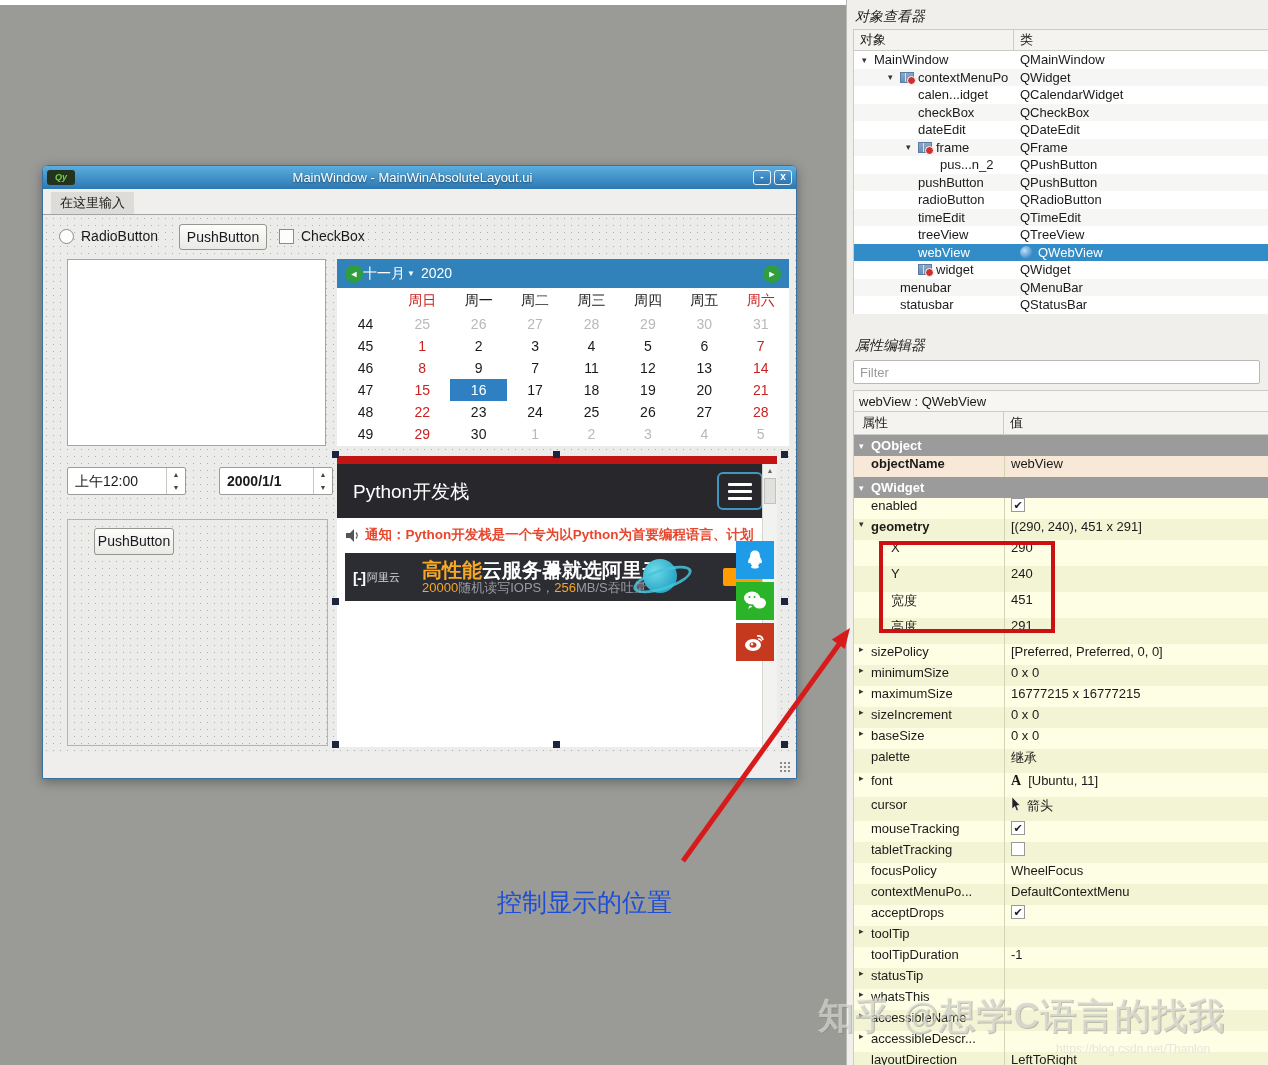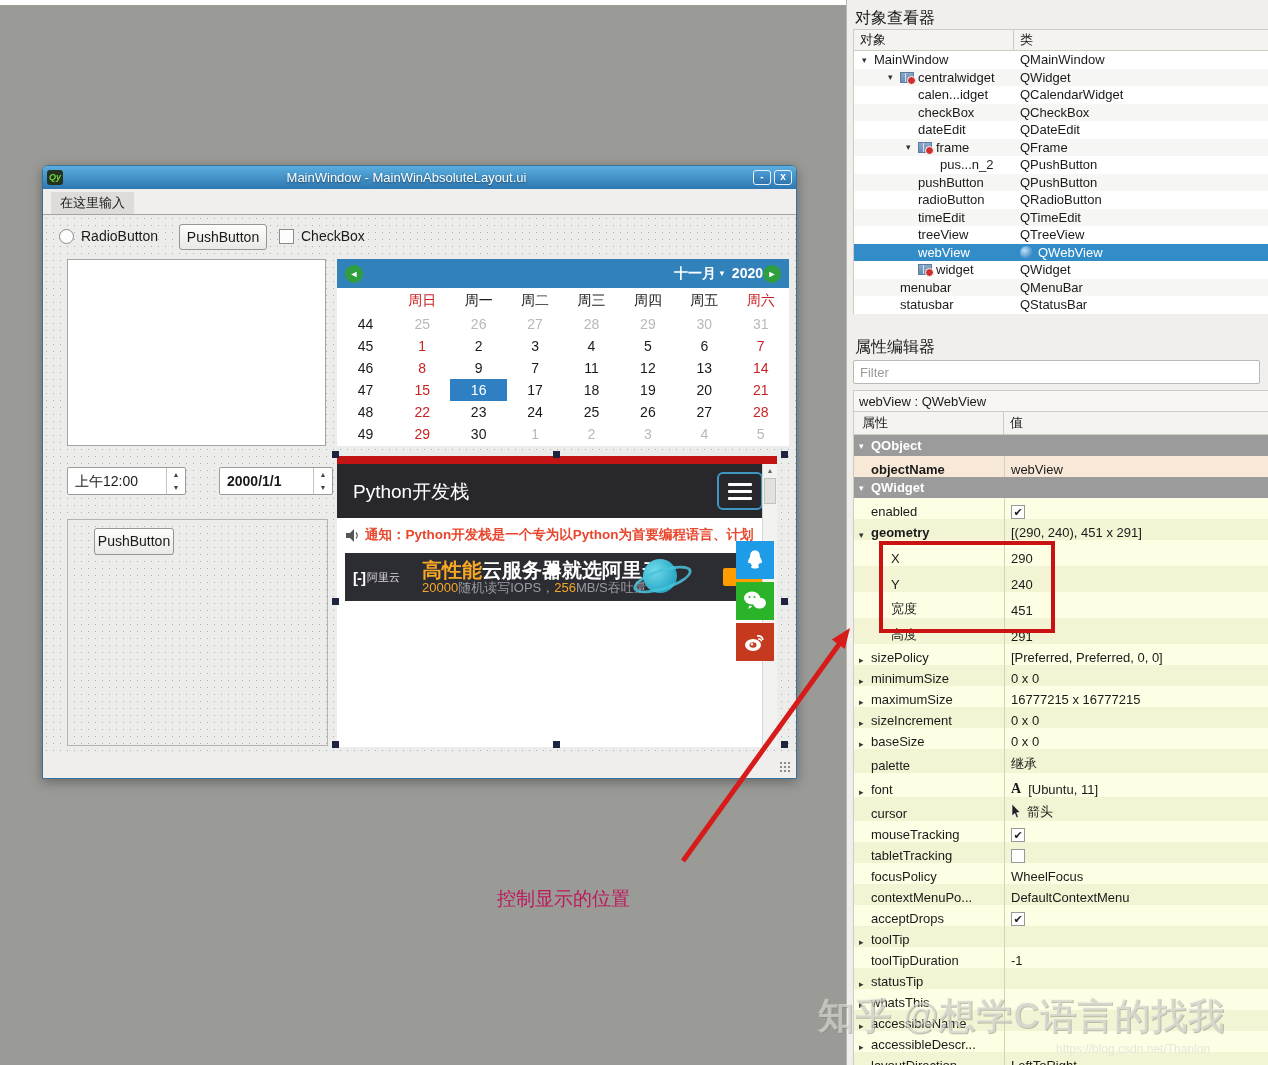--- a/index.html
+++ b/index.html
@@ -5,21 +5,21 @@
   * { margin:0; padding:0; box-sizing:border-box; }
   body { margin:0; font-family:"Liberation Sans","DejaVu Sans",sans-serif; }
   .page { position:relative; width:1268px; height:1065px; background:#fff; overflow:hidden; font-size:13px; color:#1a1a1a; }
   .canvas { position:absolute; left:0; top:5px; width:846px; height:1060px; background:#9a9a97; }
 
   
   .qt-window { position:absolute; left:42px; top:160px; width:755px; height:614px;
     border:1px solid #38719f; border-radius:6px 6px 0 0; box-shadow:0 3px 12px rgba(0,0,0,.35); background:#f0efed; }
   .titlebar { height:23px; border-radius:5px 5px 0 0; background:linear-gradient(#5aaede,#2e77b2);
     display:flex; align-items:center; padding:0 4px; }
-  .qt-icon { width:16px; height:15px; border-radius:3px; background:#24331f; color:#6fd43c; font-size:9px; font-weight:bold;
+  .qt-icon { width:28px; height:15px; border-radius:3px; background:#24331f; color:#6fd43c; font-size:9px; font-weight:bold;
     text-align:center; line-height:15px; font-style:italic; }
   .tb-title { flex:1; text-align:center; color:#fff; font-size:13px; text-shadow:0 1px 2px rgba(0,0,0,.5); }
   .tb-btn { width:18px; height:15px; margin-left:3px; border:1px solid #e7f1f9; border-radius:3px;
     background:linear-gradient(#4c9bd6,#2f74ad); color:#fff; font-size:10px; line-height:12px; text-align:center; font-weight:bold; cursor:default; }
   .menubar { height:26px; background:#f0efed; border-bottom:1px solid #a3a3a3; padding:3px 8px; }
   .menu-chip { display:inline-block; background:#dddcd9; padding:2px 9px; font-size:13px; }
   .form-area { position:absolute; left:0; top:49px; right:0; bottom:26px; background-color:#ececea;
     background-image:radial-gradient(#aeaeac 0.8px, transparent 1px); background-size:7px 7px; }
   .statusbar { position:absolute; left:0; bottom:0; right:0; height:26px; background:#efeeec; border-radius:0; }
   .grip { position:absolute; right:4px; bottom:4px; width:13px; height:13px;
@@ -43,21 +43,21 @@
   .spin span { flex:1; font-size:7px; color:#444; text-align:center; line-height:13px; }
   .qframe { position:absolute; left:24px; top:304px; width:261px; height:227px; border:1px solid #b3b3b0; }
   .pbtn.inframe { position:absolute; left:26px; top:8px; width:80px; height:27px; line-height:25px; }
 
   
   .calendar { position:absolute; left:294px; top:44px; width:452px; height:187px; background:#fff; }
   .cal-nav { height:29px; background:#3181bb; display:flex; align-items:center; color:#fff; }
   .cal-nav-btn { width:18px; height:18px; border-radius:50%; background:#2f9e3f; color:#fff; font-size:9px;
     text-align:center; line-height:18px; cursor:default; }
   .cal-nav-btn.prev { margin-left:8px; } .cal-nav-btn.next { margin-right:8px; }
-  .cal-mid { flex:1; text-align:right; font-size:14px; font-weight:bold; }
+  .cal-mid { flex:1; text-align:left; font-size:14px; font-weight:normal; }
   .cal-caret { font-size:8px; vertical-align:middle; margin:0 6px 0 2px; }
   .cal-dh { display:flex; height:25px; align-items:center; font-size:14px; }
   .cal-dh .blank { width:57px; }
   .cal-dh .dh { flex:1; text-align:center; }
   .cal-dh .dh.red { color:#c92222; }
   .cal-row { display:flex; height:22px; align-items:center; font-size:14px; }
   .cal-wk { width:57px; text-align:center; }
   .cal-day { flex:1; text-align:center; height:22px; line-height:22px; }
   .cal-day.red { color:#c92222; }
   .cal-day.out { color:#b9b9b9; }
@@ -95,21 +95,21 @@
   .wv-social { position:absolute; right:3px; top:85px; width:38px; }
   .s-btn { width:38px; height:38px; margin-bottom:3px; display:flex; align-items:center; justify-content:center; cursor:default; }
   .handle { position:absolute; width:7px; height:7px; background:#1d2440; z-index:6; }
   .h-nw{left:-5px;top:-5px;} .h-n{left:calc(50% - 4px);top:-5px;} .h-ne{right:-11px;top:-5px;}
   .h-w{left:-5px;top:calc(50% - 4px);} .h-e{right:-11px;top:calc(50% - 4px);}
   .h-sw{left:-5px;bottom:-1px;} .h-s{left:calc(50% - 4px);bottom:-1px;} .h-se{right:-11px;bottom:-1px;}
 
   
   .right-panel { position:absolute; left:846px; top:0; width:422px; height:1065px; background:#f0efec; border-left:1px solid #b9b8b5; }
   .inspector { position:absolute; left:6px; right:0; top:5px; }
-  .panel-title { height:24px; font-size:16px; padding:3px 2px; }
+  .panel-title { height:24px; font-size:14px; padding:3px 2px;font-style:italic; }
   .grid-header { display:flex; height:22px; background:#f4f3f0; border:1px solid #cccbc8; border-right:none; align-items:center; }
   .gh-cell { padding-left:6px; font-size:13px; }
   .th-obj { width:160px; border-right:1px solid #cccbc8; align-self:stretch; display:flex; align-items:center; }
   .th-cls { flex:1; }
   .tree-body { background:#fff; border-left:1px solid #cccbc8; }
   .trow { display:flex; height:17.5px; align-items:center; cursor:default; }
   .trow:nth-child(even) { background:#f6f6f4; }
   .trow.sel { background:#318cc7; color:#fff; }
   .tcell { display:flex; align-items:center; overflow:hidden; white-space:nowrap; }
   .tobj { width:160px; } .tcls { flex:1; padding-left:6px; }
@@ -131,32 +131,32 @@
   .prop-header { display:flex; height:23px; background:#f4f3f0; border:1px solid #cccbc8; border-top:none; border-right:none; align-items:center; }
   .ph-label { width:150px; border-right:1px solid #cccbc8; align-self:stretch; display:flex; align-items:center; padding-left:8px; }
   .ph-value { flex:1; padding-left:6px; }
   .prop-body { border-left:1px solid #cccbc8; }
   .prow { display:flex; height:21px; font-size:13px; align-items:stretch; cursor:default; }
   .prow.t24 { height:24px; } .prow.t26 { height:26px; }
   .prow.lt { background:#fdfee3; } .prow.dk { background:#f3f4d3; }
   .prow.objn { background:#f8e8d7; }
   .prow.group { background:#9b9b9b; color:#fff; font-weight:bold; align-items:center; }
   .garrow { width:12px; margin-left:5px; font-size:9px; }
-  .pcell { display:flex; align-items:flex-end; overflow:hidden; white-space:nowrap; }
+  .pcell { display:flex; align-items:flex-start; overflow:hidden; white-space:nowrap; }
   .plabel { width:150px; }
   .parrow { width:12px; margin-left:5px; font-size:9px; color:#333; flex:none; }
   .plabel.b .ptext { font-weight:bold; }
   .pvalue { flex:1; border-left:1px solid #d4d4b4; padding-left:6px; }
   .cb { width:14px; height:14px; background:#fff; border:1px solid #999; font-size:11px; line-height:12px; text-align:center; color:#222; }
   .fonta { font-family:"Liberation Serif",serif; font-weight:bold; margin-right:7px; font-size:14px; }
   .cursor-svg { margin-right:6px; }
 
   
   .red-box { position:absolute; left:879px; top:541px; width:176px; height:92px; border:4px solid #cb1212; z-index:40; }
-  .annot-label { position:absolute; left:497px; top:886px; color:#be185d; font-size:19px; z-index:30; }
+  .annot-label { position:absolute; left:497px; top:886px; color:#1d4ed8; font-size:25px; z-index:30; }
   .arrow-svg { position:absolute; left:0; top:0; width:1268px; height:1065px; pointer-events:none; z-index:35; }
   .wm-main { position:absolute; left:818px; top:992px; font-size:36px; font-weight:bold; white-space:nowrap; z-index:70;
     color:rgba(236,236,230,.55); text-shadow:1px 1px 0 rgba(130,130,125,.5); letter-spacing:1px; }
   .wm-sub { position:absolute; left:1056px; top:1042px; font-size:12px; color:rgba(228,227,220,.9); z-index:70; }
 </style>
 </head>
 <body>
 
 <div class="page">
   <div class="canvas">
@@ -376,21 +376,21 @@
               <span class="tname">MainWindow</span>
             </div>
             <div class="tcell tcls">
               <span class="tclsname">QMainWindow</span>
             </div>
           </div>
           <div class="trow">
             <div class="tcell tobj" style="padding-left: 34px;">
               <span class="tarrow">▾</span>
               <span class="w-icon"></span>
-              <span class="tname">centralwidget</span>
+              <span class="tname">contextMenuPo</span>
             </div>
             <div class="tcell tcls">
               <span class="tclsname">QWidget</span>
             </div>
           </div>
           <div class="trow">
             <div class="tcell tobj" style="padding-left: 52px;">
               <span class="tarrow"></span>
               <span class="tname">calen...idget</span>
             </div>

